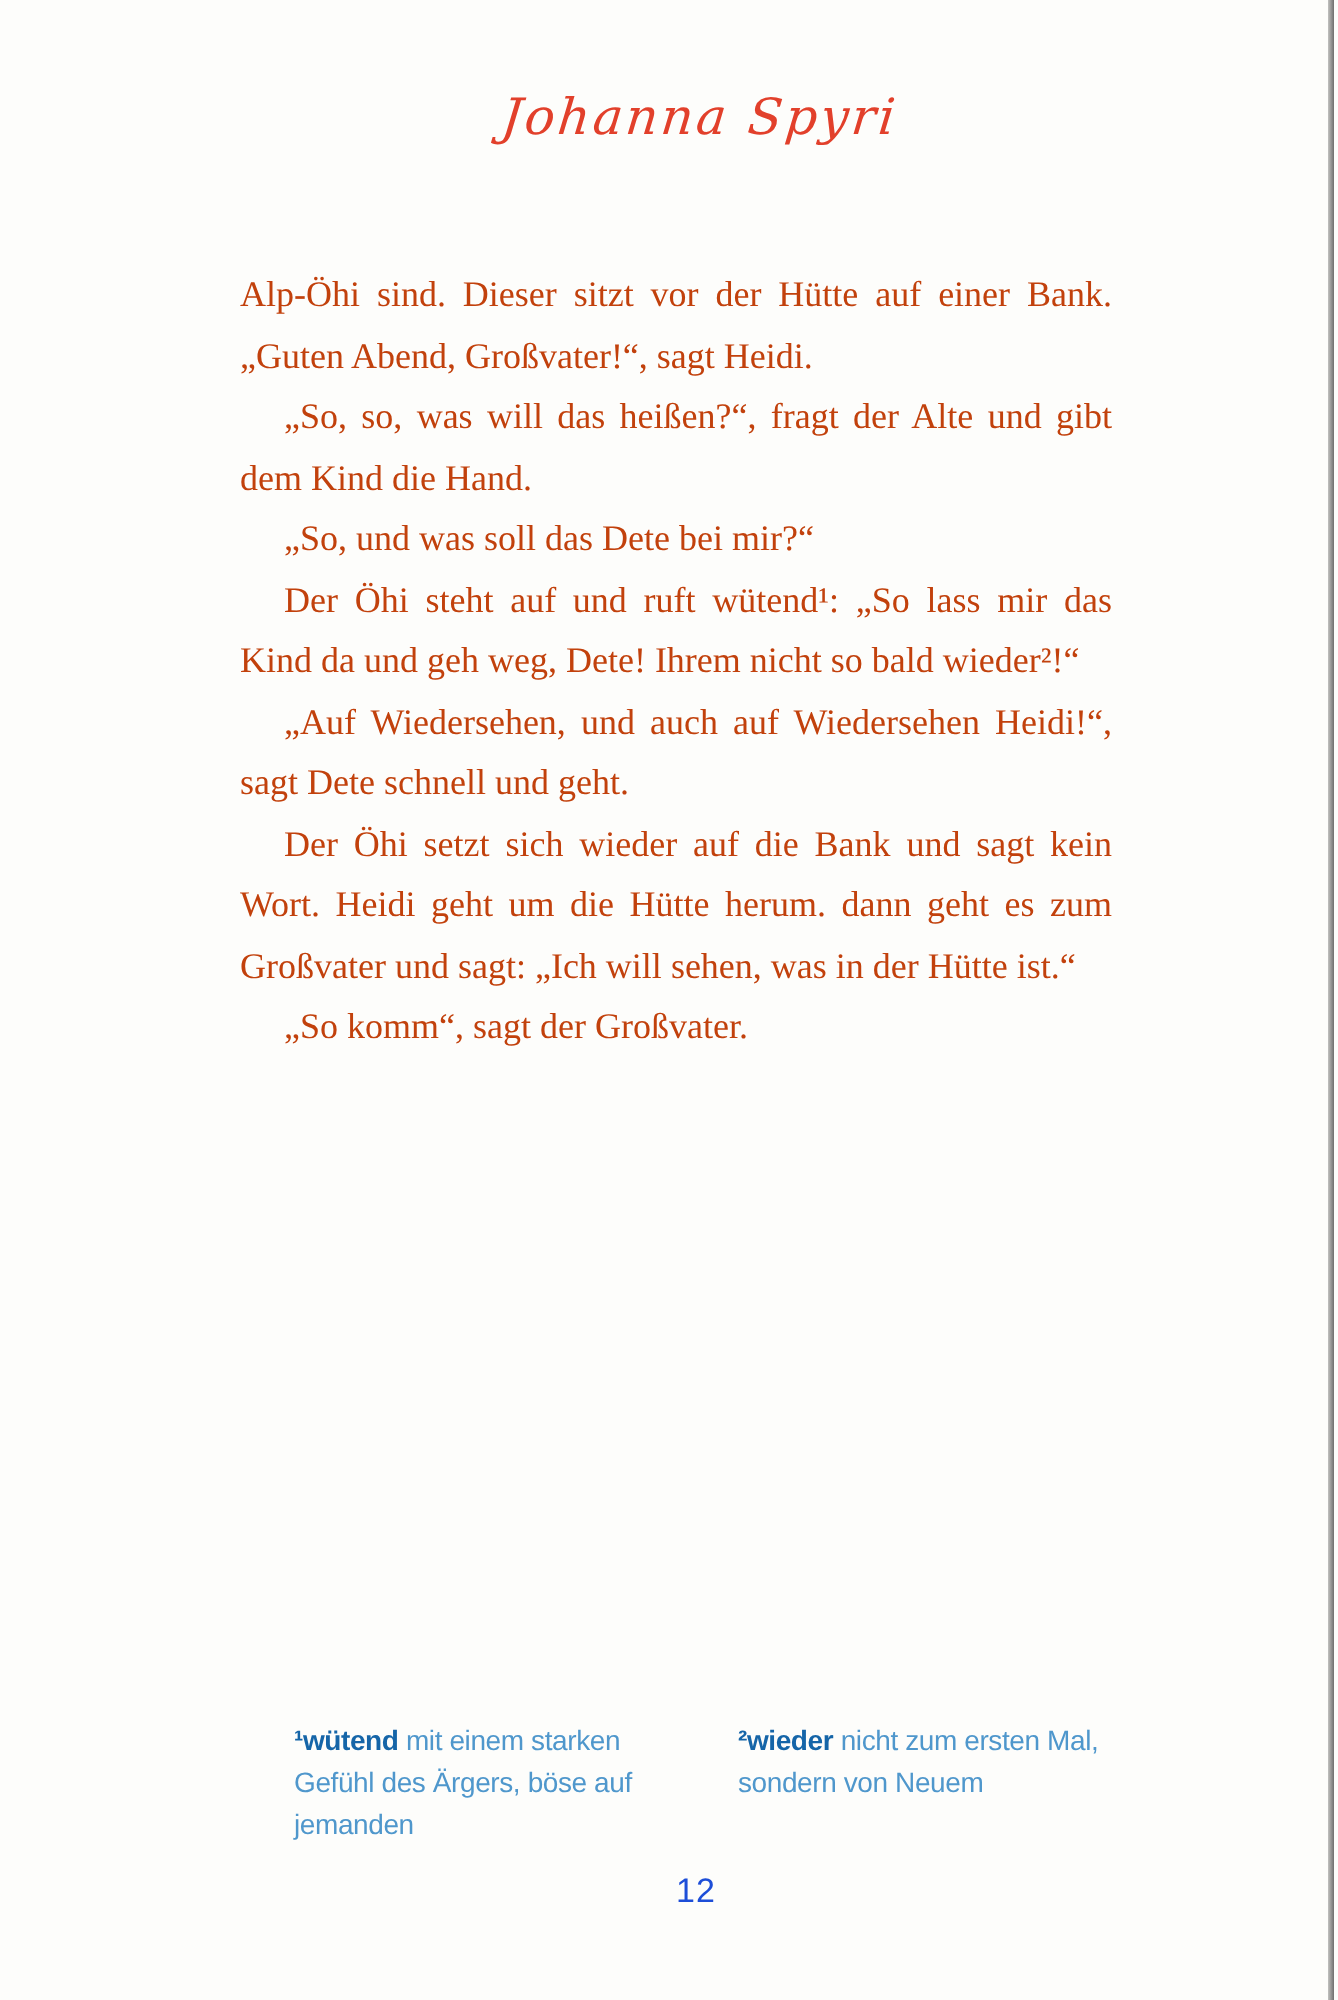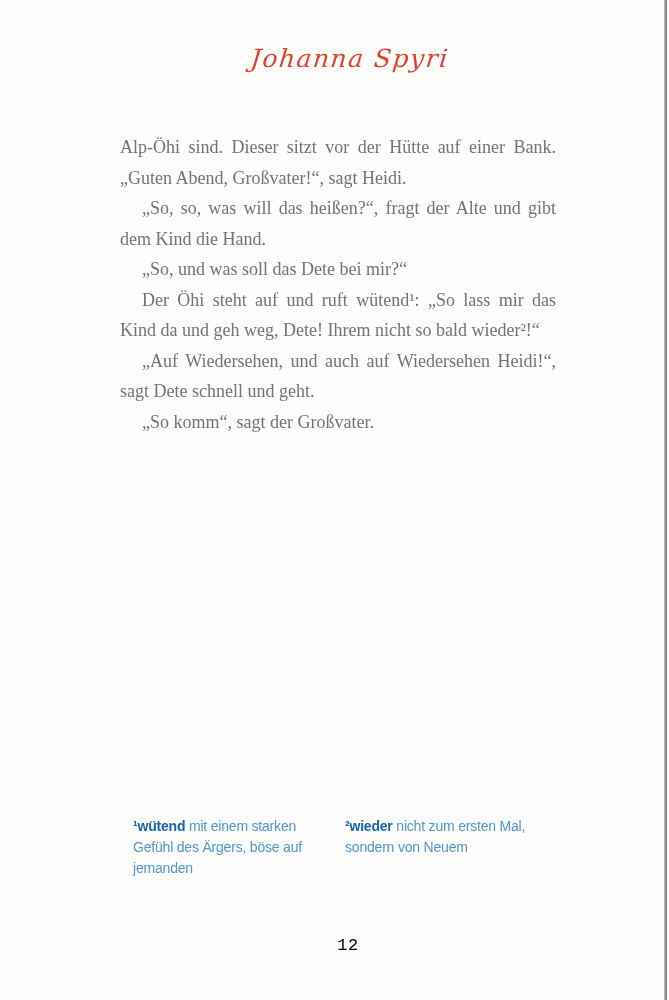--- a/index.html
+++ b/index.html
@@ -37,66 +37,68 @@
     display: inline-block;
   }
   
   .body-text {
     position: absolute;
     top: 132px; left: 120px; width: 436px;
     font-family: "Liberation Serif", serif;
     font-size: 18px;
     line-height: 30.5px;
     text-align: justify;
-    color: #737373;
+    color: #c2410c;
   }
   .para { margin: 0; text-indent: 22px; }
   .para.no-indent { text-indent: 0; }
   
   .footnotes {
     position: absolute;
-    top: 816px; left: 133px; width: 436px;
+    top: 860px; left: 133px; width: 436px;
     display: flex;
-    gap: 12px;
+    gap: 22px;
     font-family: "Liberation Sans", sans-serif;
     font-size: 14px;
     line-height: 21px;
     letter-spacing: -0.2px;
     color: #4f97cc;
+    justify-content: flex-end;
   }
   .footnote { width: 200px; }
   .fn-marker, .fn-term { font-weight: bold; color: #1565a8; }
   
   .page-footer {
     position: absolute;
     top: 936px; left: 120px; width: 456px;
     text-align: center;
-    font-family: Liberation Mono, monospace;
+    font-family: Liberation Sans, sans-serif;
     font-size: 17px;
     letter-spacing: 0.5px;
-    color: #000000;
+    color: #1d4ed8;
   }
 </style>
 </head>
 <body>
 
 <div class="page">
 
   <div class="edge-line"></div>
 
   <header class="header">
     <span class="author">Johanna Spyri</span>
   </header>
 
   <main class="body-text">
     <p class="para no-indent">Alp-Öhi sind. Dieser sitzt vor der Hütte auf einer Bank. „Guten Abend, Großvater!“, sagt Heidi.</p>
     <p class="para">„So, so, was will das heißen?“, fragt der Alte und gibt dem Kind die Hand.</p>
     <p class="para">„So, und was soll das Dete bei mir?“</p>
     <p class="para">Der Öhi steht auf und ruft wütend¹: „So lass mir das Kind da und geh weg, Dete! Ihrem nicht so bald wieder²!“</p>
     <p class="para">„Auf Wiedersehen, und auch auf Wiedersehen Heidi!“, sagt Dete schnell und geht.</p>
+    <p class="para">Der Öhi setzt sich wieder auf die Bank und sagt kein Wort. Heidi geht um die Hütte herum. dann geht es zum Großvater und sagt: „Ich will sehen, was in der Hütte ist.“</p>
     <p class="para">„So komm“, sagt der Großvater.</p>
   </main>
 
   <section class="footnotes">
     <div class="footnote"><span class="fn-marker">¹</span><span class="fn-term">wütend</span> <span class="fn-def">mit einem starken Gefühl des Ärgers, böse auf jemanden</span></div>
     <div class="footnote"><span class="fn-marker">²</span><span class="fn-term">wieder</span> <span class="fn-def">nicht zum ersten Mal, sondern von Neuem</span></div>
   </section>
 
   <footer class="page-footer">
     <span class="page-number">12</span>

